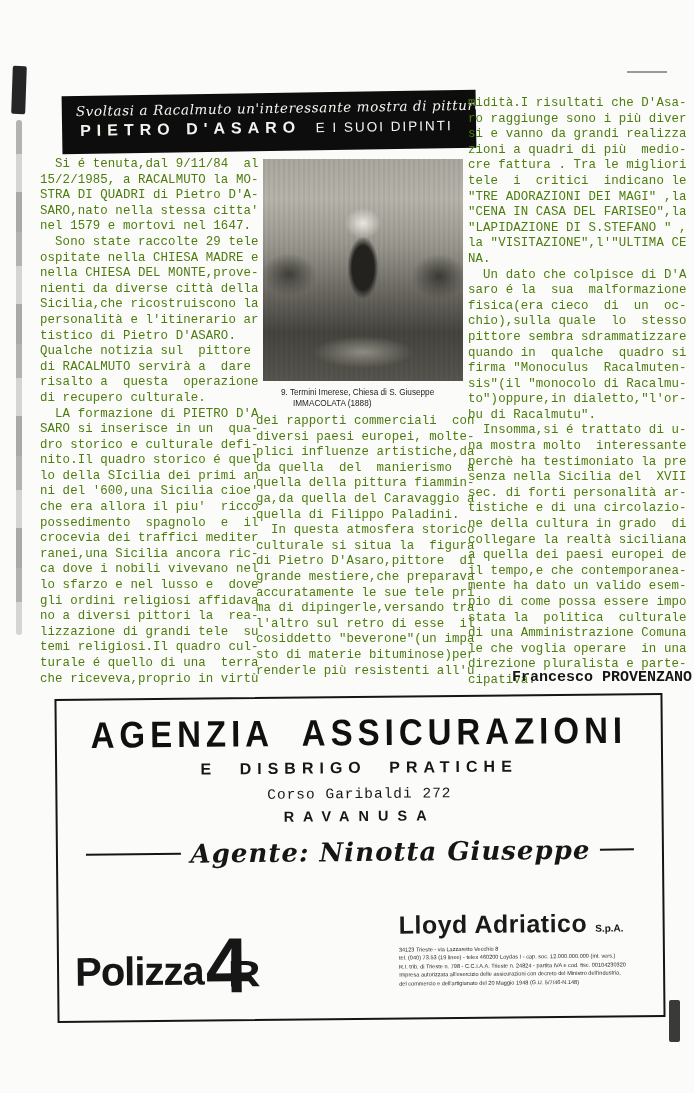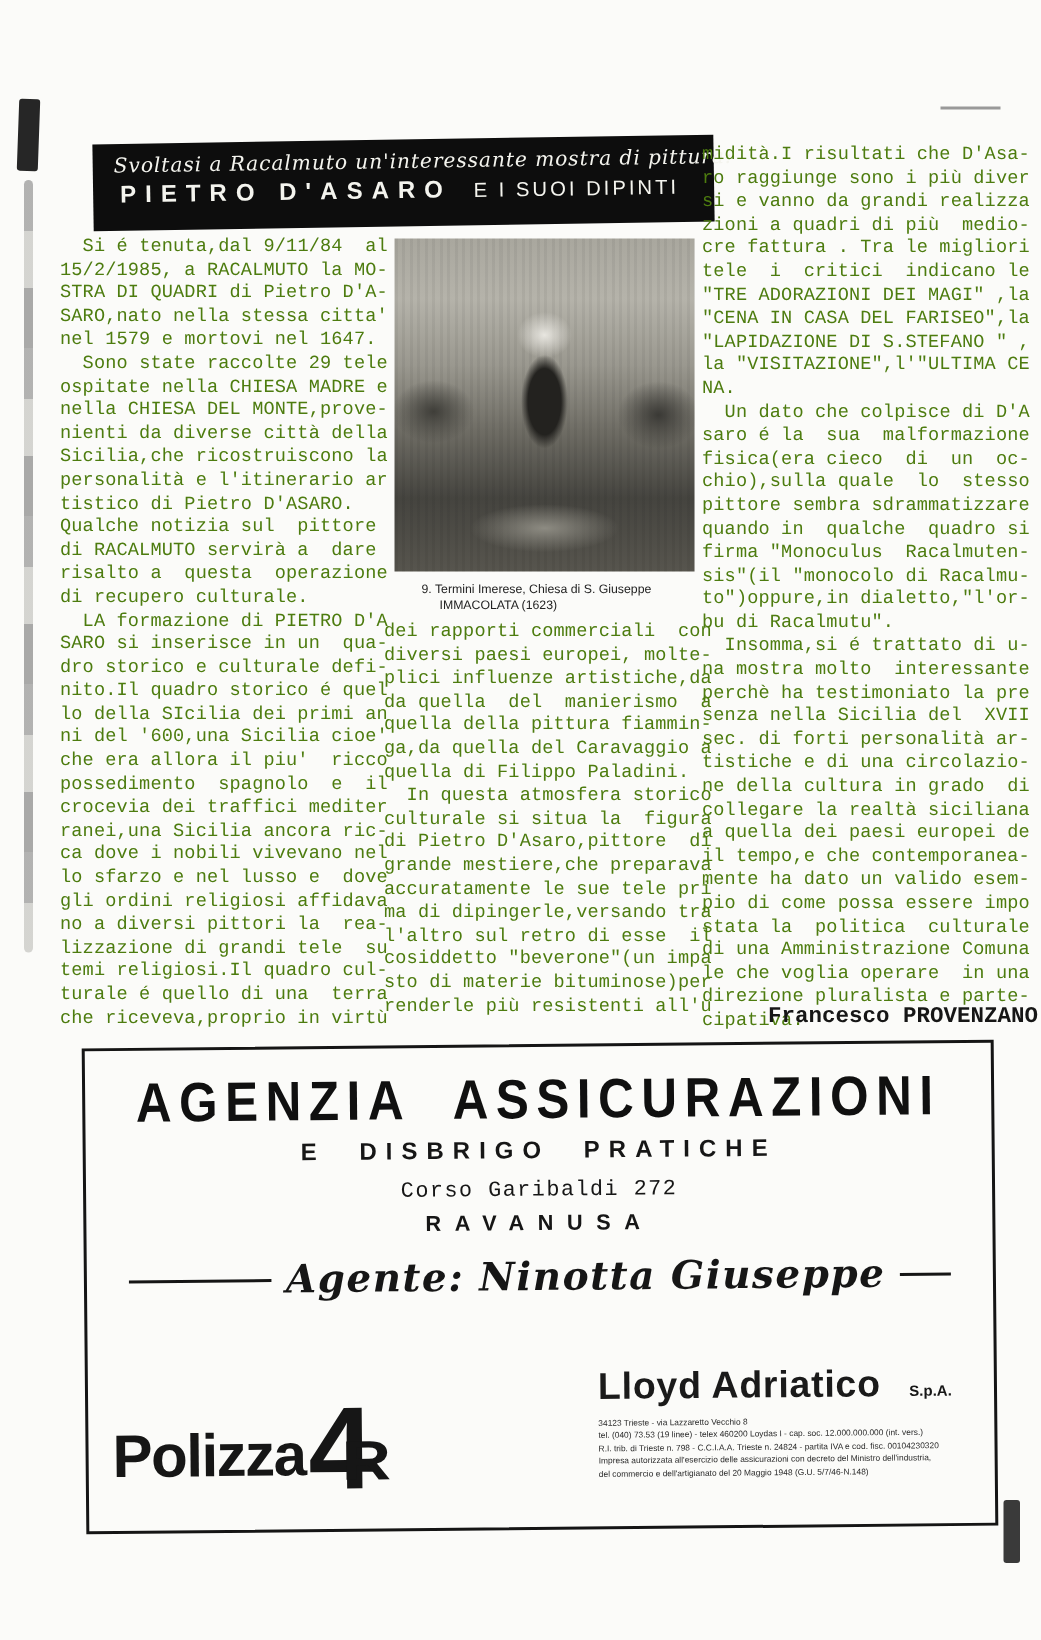--- a/index.html
+++ b/index.html
@@ -56,21 +56,21 @@
   .rule-left{width:95px;}
   .rule-right{width:34px;}
   .agent-text{font-family:"DejaVu Serif",serif;font-style:italic;font-weight:bold;font-size:26px;letter-spacing:1px;}
   .ad-bottom{position:absolute;left:16px;right:12px;bottom:26px;display:flex;justify-content:space-between;align-items:flex-end;}
   .polizza-block{display:flex;align-items:flex-end;}
   .polizza-text{font-weight:bold;font-size:40px;letter-spacing:-1px;line-height:.9;margin-bottom:5px;}
   .logo-4{font-weight:bold;font-size:78px;line-height:.72;margin-left:2px;}
   .logo-r{font-weight:bold;font-size:42px;line-height:.8;margin-left:-20px;margin-bottom:2px;transform:scale(1.08,.88);}
   .lloyd-block{width:252px;margin-bottom:4px;}
   .lloyd-name{font-weight:bold;font-size:25px;letter-spacing:.5px;color:#1a1a1a;}
-  .lloyd-spa{font-weight:bold;font-size:10px;margin-left:19px;}
+  .lloyd-spa{font-weight:bold;font-size:10px;margin-left:8px;}
   .lloyd-fine{margin-top:6px;font-size:5.6px;line-height:1.5;white-space:pre-wrap;color:#2a2a2a;}
 </style>
 </head>
 <body>
 
 <div class="mark-topleft"></div>
 <div class="mark-leftstrip"></div>
 <div class="mark-topright"></div>
 <div class="mark-bottomright"></div>
 
@@ -169,21 +169,21 @@
 stata la  politica  culturale
 di una Amministrazione Comuna
 le che voglia operare  in una
 direzione pluralista e parte-
 cipativa.</div>
 <div class="byline">Francesco PROVENZANO</div>
 
 <div class="photo"></div>
 <div class="caption">
   <div class="cap1">9. Termini Imerese, Chiesa di S. Giuseppe</div>
-  <div class="cap2">IMMACOLATA (1623)</div>
+  <div class="cap2">IMMACOLATA (1888)</div>
 </div>
 
 <div class="ad">
   <div class="ad-title">AGENZIA ASSICURAZIONI</div>
   <div class="ad-sub">E DISBRIGO PRATICHE</div>
   <div class="ad-addr">Corso Garibaldi 272</div>
   <div class="ad-city">RAVANUSA</div>
   <div class="agent-row">
     <div class="rule rule-left"></div>
     <span class="agent-text">Agente: Ninotta Giuseppe</span>

